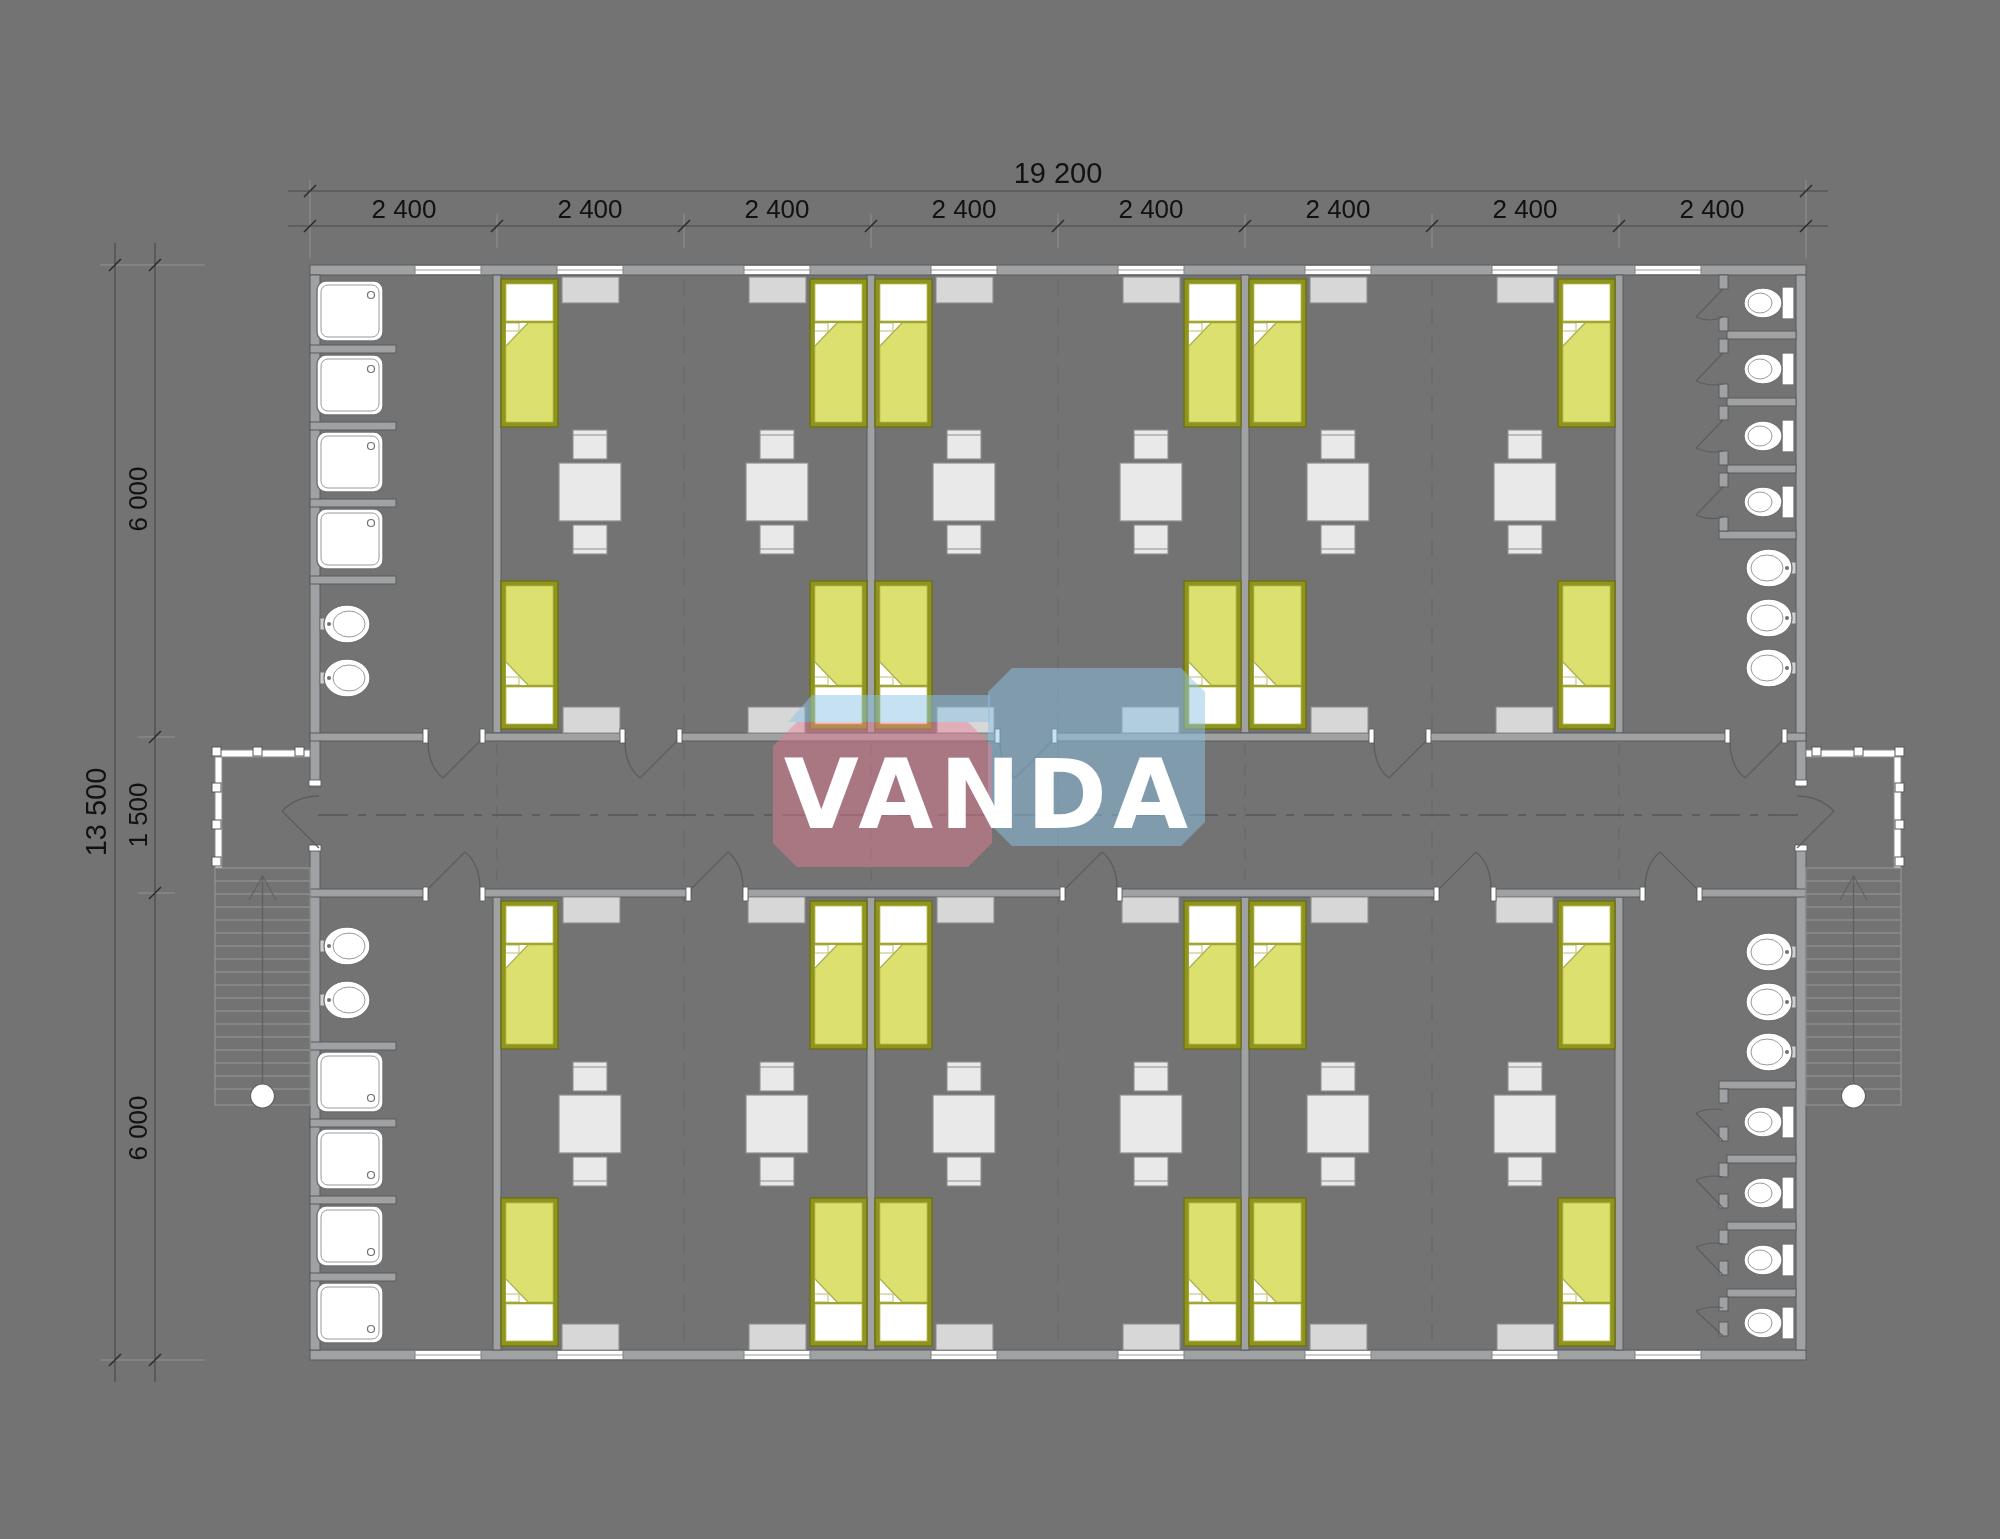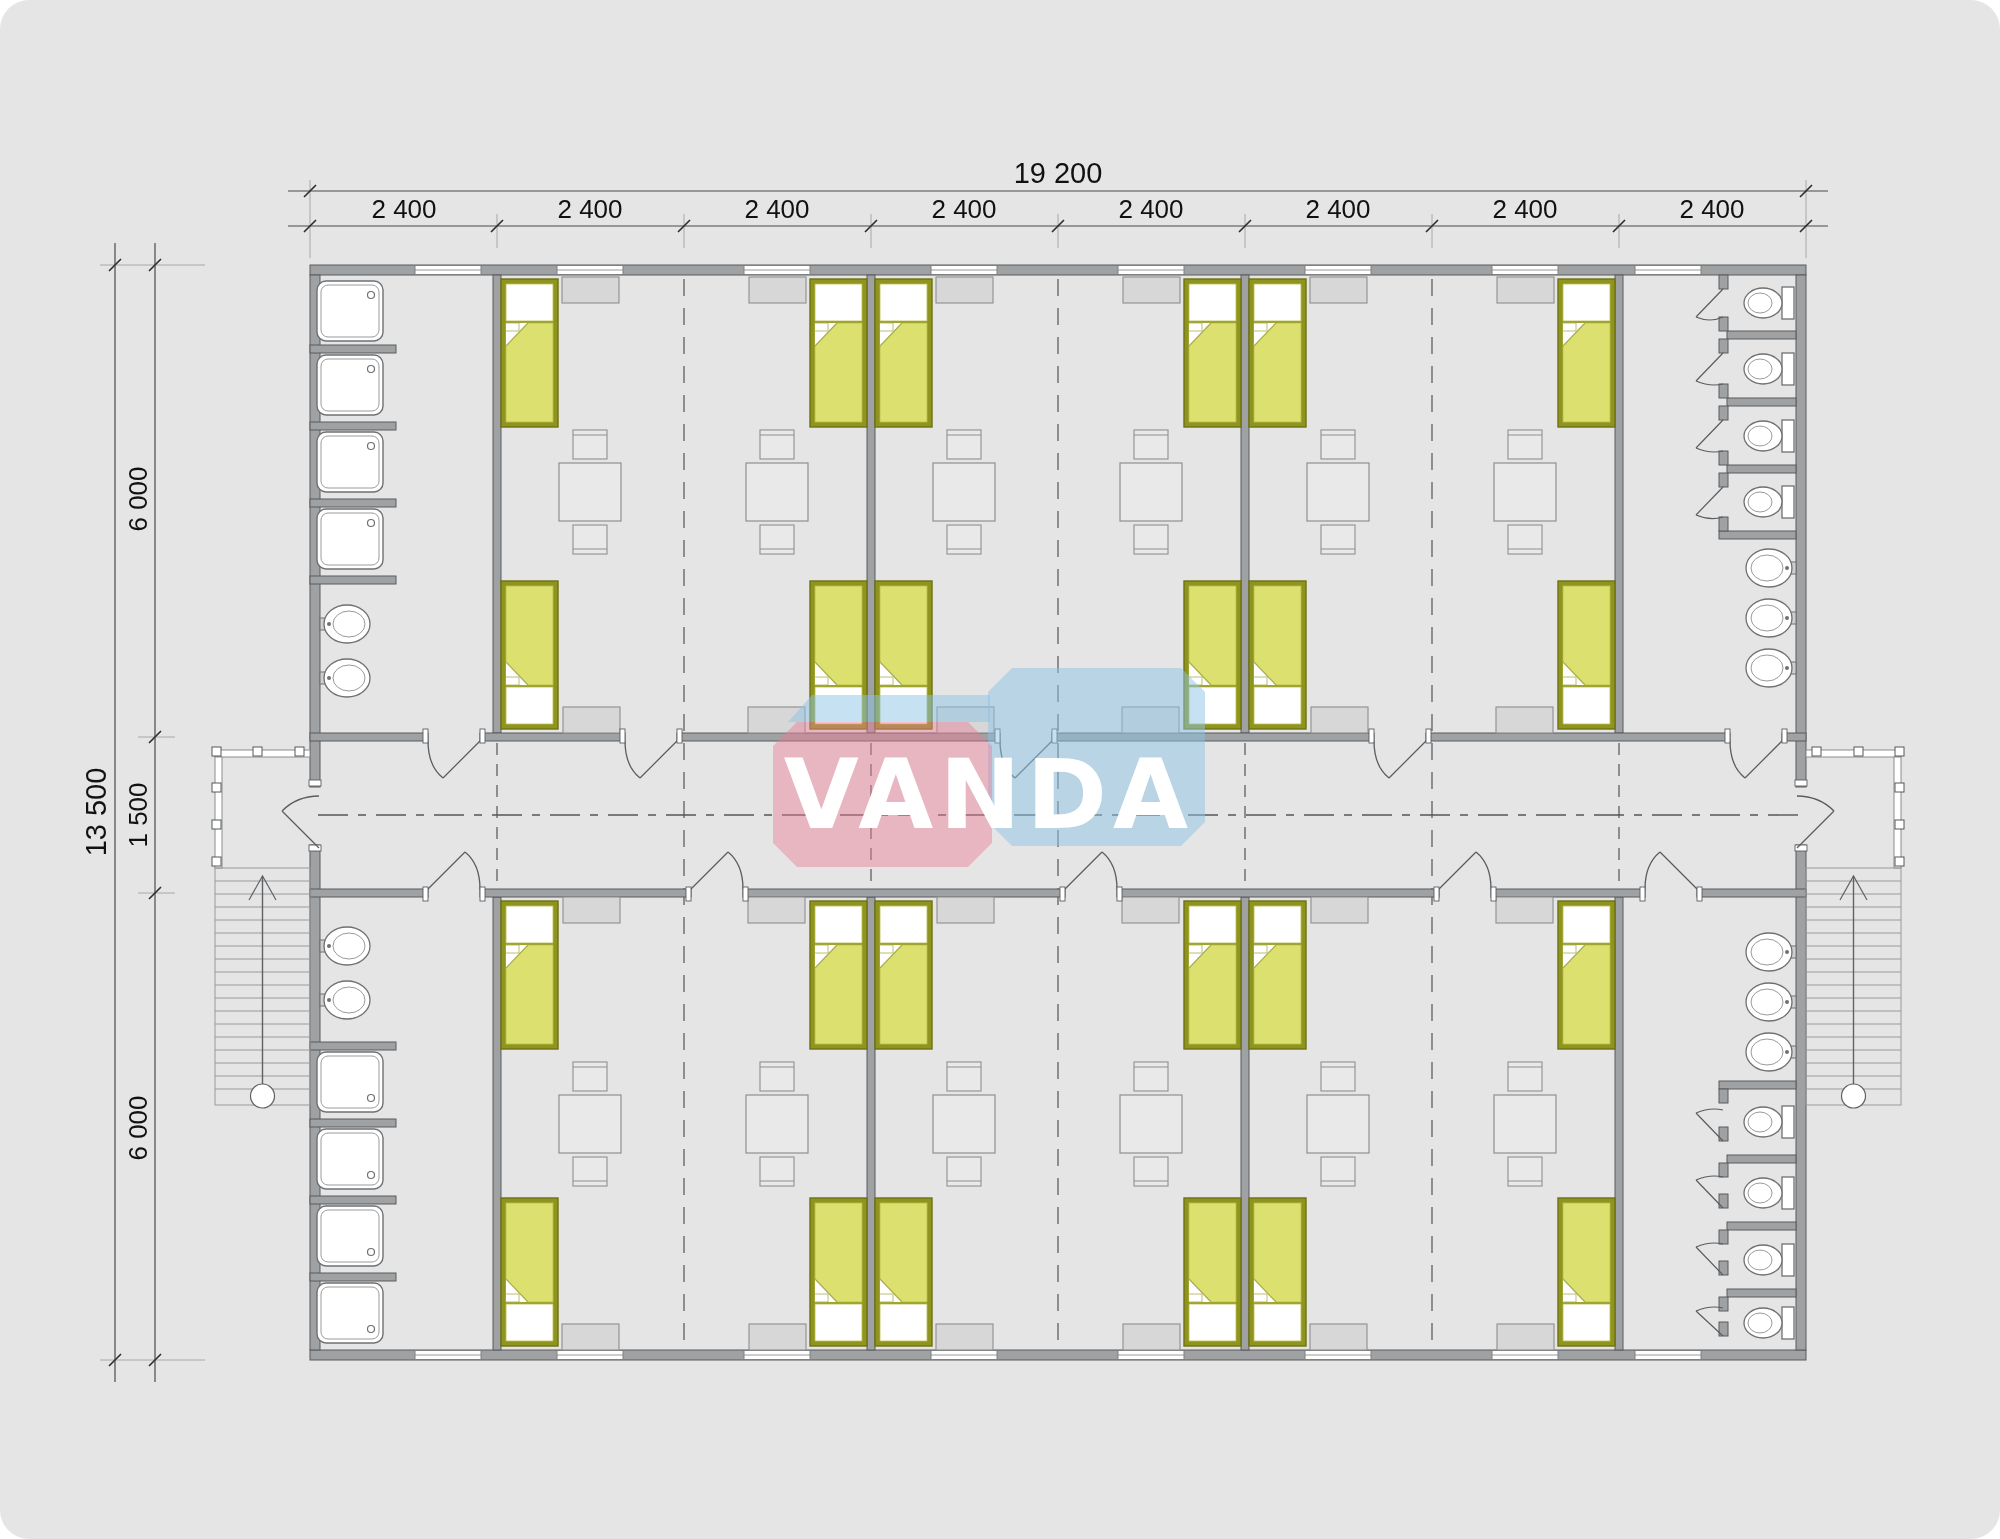--- a/index.html
+++ b/index.html
@@ -1,17 +1,17 @@
 <!DOCTYPE html>
 <html><head>
 <meta charset="utf-8">
 <style>
   html,body{margin:0;padding:0;background:#ffffff;}
-  .page{width:2000px;height:1539px;position:relative;background:#e5e5e5;
-        font-family:"Liberation Sans","DejaVu Sans",sans-serif;border-radius:29px;}
+  .page{width:2000px;height:1539px;position:relative;background:#737373;
+        font-family:"Liberation Sans","DejaVu Sans",sans-serif;}
   svg{display:block}
   .dimtxt{font:26px "Liberation Sans","DejaVu Sans",sans-serif;fill:#111;}
   .dimtxt-big{font:29px "Liberation Sans","DejaVu Sans",sans-serif;fill:#111;}
   .wm-text{font:bold 97px "DejaVu Sans","Liberation Sans",sans-serif;
            fill:#ffffff;letter-spacing:6px;}
 </style>
 </head>
 <body>
 
 <div class="page">

